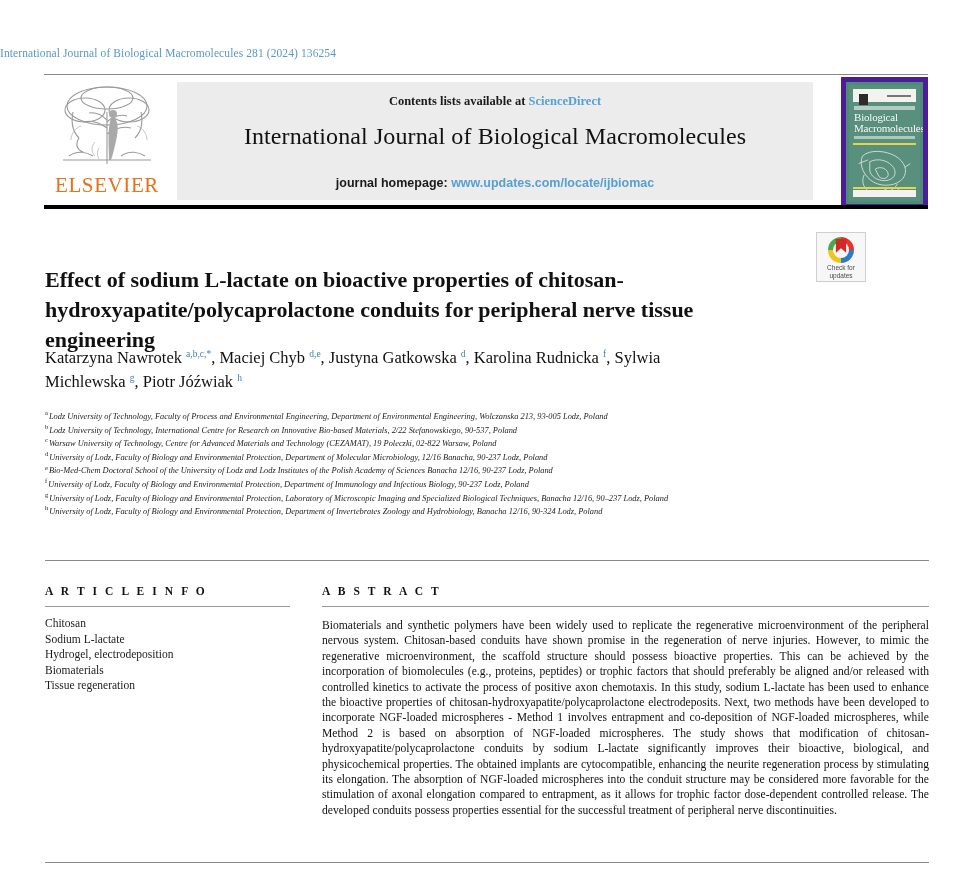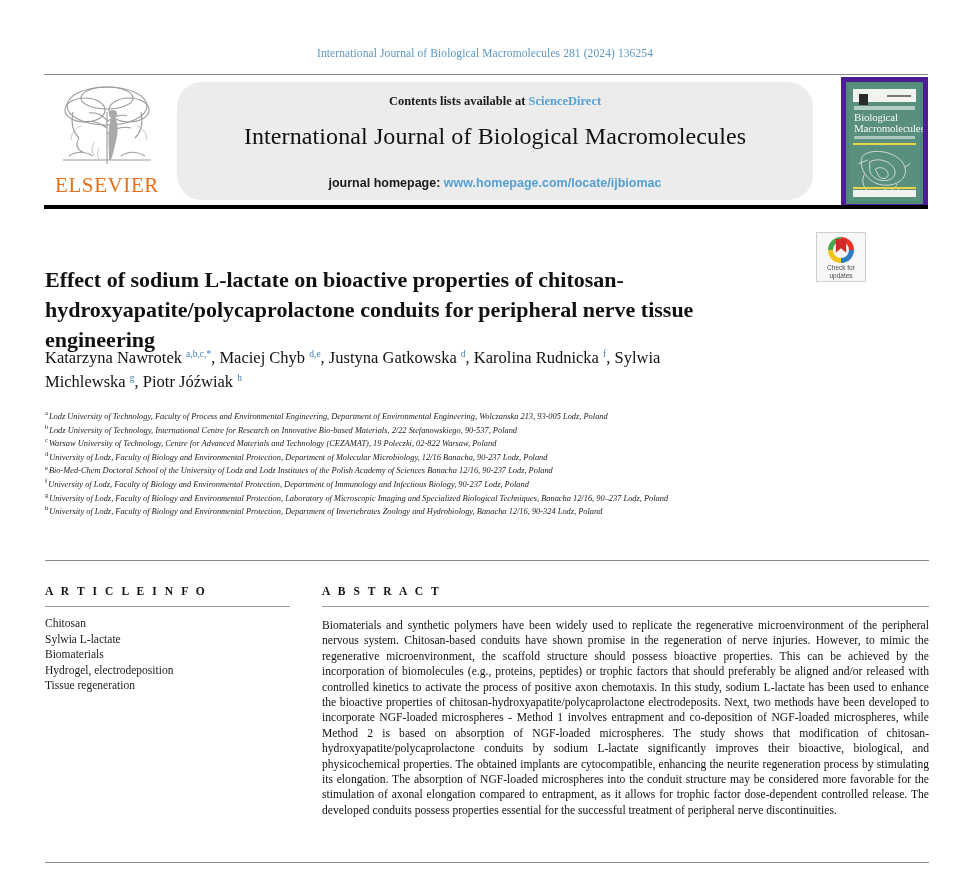--- a/index.html
+++ b/index.html
@@ -21,21 +21,20 @@
     height: 893px;
     background: #fff;
   }
 
   
   .runninghead {
     position: absolute;
     top: 47px;
     left: 0;
     width: 970px;
-    text-align: center;
     font-size: 11.5px;
     color: #5a97c4;
     letter-spacing: 0.1px;
     font-family: "Liberation Serif", serif;
   }
 
   
   .masthead {
     position: absolute;
     top: 74px;
@@ -77,21 +76,20 @@
     color: #e8701a;
     font-weight: 400;
   }
   .journal-band {
     position: absolute;
     top: 8px;
     left: 133px;
     width: 636px;
     height: 118px;
     background: #ececec;
-    border-radius: 25px;
   }
   .contents-line {
     position: absolute;
     top: 12px;
     left: 0;
     width: 636px;
     text-align: center;
     font-size: 12.5px;
     font-weight: bold;
     color: #1a1a1a;
@@ -453,21 +451,21 @@
     </div>
 
     <div class="journal-band">
       <div class="contents-line">
         <span>Contents lists available at</span>
         <span class="link">ScienceDirect</span>
       </div>
       <div class="journal-name">International Journal of Biological Macromolecules</div>
       <div class="homepage-line">
         <span>journal homepage:</span>
-        <span class="link">www.homepage.com/locate/ijbiomac</span>
+        <span class="link">www.updates.com/locate/ijbiomac</span>
       </div>
     </div>
 
     <div class="journal-cover">
       <div class="cover-inner">
         <div class="cover-topbar">
           <div class="cover-elsevier-mark"></div>
           <div class="cover-tinytext"></div>
         </div>
         <div class="cover-kicker"></div>
@@ -522,23 +520,23 @@
     </div>
 
   <div class="section-rule"></div>
 
   <div class="info-col">
     <div class="col-heading">A R T I C L E  I N F O</div>
     <div class="col-underline"></div>
     <div class="keywords">
       <div id="keyword-items">
           <div>Chitosan</div>
-          <div>Sylwia L-lactate</div>
+          <div>Sodium L-lactate</div>
+          <div>Hydrogel, electrodeposition</div>
           <div>Biomaterials</div>
-          <div>Hydrogel, electrodeposition</div>
           <div>Tissue regeneration</div>
         </div>
     </div>
   </div>
 
   <div class="abs-col">
     <div class="col-heading">A B S T R A C T</div>
     <div class="abs-underline"></div>
     <p class="abstract-body">Biomaterials and synthetic polymers have been widely used to replicate the regenerative microenvironment of the peripheral nervous system. Chitosan-based conduits have shown promise in the regeneration of nerve injuries. However, to mimic the regenerative microenvironment, the scaffold structure should possess bioactive properties. This can be achieved by the incorporation of biomolecules (e.g., proteins, peptides) or trophic factors that should preferably be aligned and/or released with controlled kinetics to activate the process of positive axon chemotaxis. In this study, sodium L-lactate has been used to enhance the bioactive properties of chitosan-hydroxyapatite/polycaprolactone electrodeposits. Next, two methods have been developed to incorporate NGF-loaded microspheres - Method 1 involves entrapment and co-deposition of NGF-loaded microspheres, while Method 2 is based on absorption of NGF-loaded microspheres. The study shows that modification of chitosan-hydroxyapatite/polycaprolactone conduits by sodium L-lactate significantly improves their bioactive, biological, and physicochemical properties. The obtained implants are cytocompatible, enhancing the neurite regeneration process by stimulating its elongation. The absorption of NGF-loaded microspheres into the conduit structure may be considered more favorable for the stimulation of axonal elongation compared to entrapment, as it allows for trophic factor dose-dependent controlled release. The developed conduits possess properties essential for the successful treatment of peripheral nerve discontinuities.</p>
   </div>

